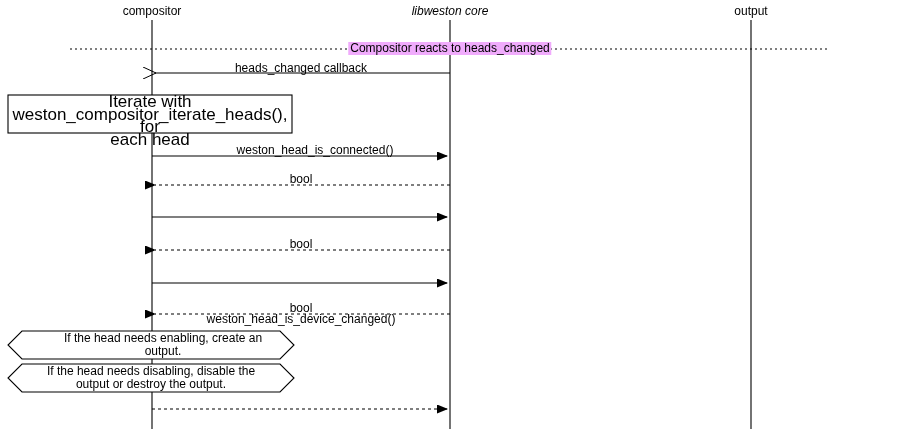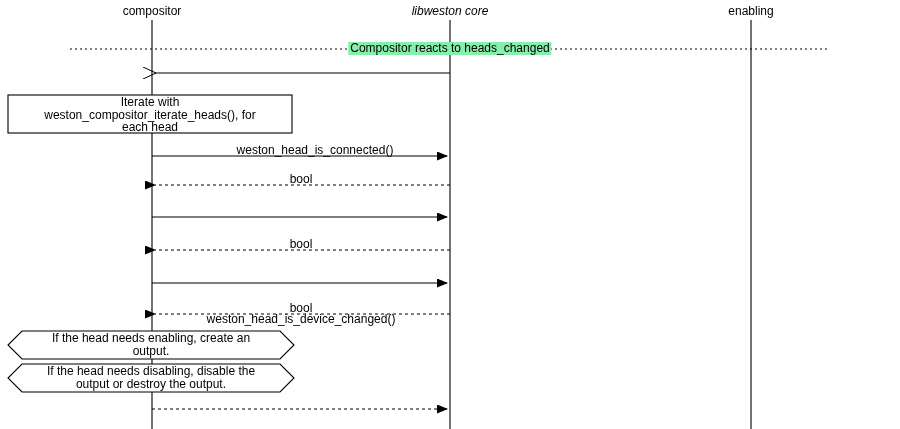--- a/index.html
+++ b/index.html
@@ -41,28 +41,28 @@
     text-align: center;
     white-space: nowrap;
     transform: translateX(-50%);
     color: #000;
   }
   .divider-label {
     position: absolute;
     font-size: 12px;
     line-height: 13px;
     white-space: nowrap;
-    background: #86efac;
+    background: #f0abfc;
     padding: 0 2px;
     transform: translateX(-50%);
     color: #000;
   }
   .note-text {
     position: absolute;
-    font-size: 12px;
+    font-size: 17px;
     line-height: 12.5px;
     text-align: center;
     color: #000;
     white-space: pre-line;
   }
   .cond-text {
     position: absolute;
     font-size: 12px;
     line-height: 12.5px;
     text-align: center;
@@ -142,41 +142,42 @@
       <path d="M22,364 L280,364 L294,378 L280,392 L22,392 L8,378 Z" fill="#ffffff" stroke="#000000" stroke-width="1.1"></path>
     </g>
 
     <g>
       <line x1="152" y1="409" x2="447" y2="409" stroke="#000000" stroke-width="1.1" stroke-dasharray="3,3" marker-end="url(#filledArrow)"></line>
     </g>
   </svg>
 
   <div class="lifeline-title" style="left:152px; top:4px;">compositor</div>
   <div class="lifeline-title" style="left:450px; top:4px;font-style:italic;">libweston core</div>
-  <div class="lifeline-title" style="left:751px; top:4px;">enabling</div>
+  <div class="lifeline-title" style="left:751px; top:4px;">output</div>
 
   <div class="divider-label" style="left:450px; top:42px;">Compositor reacts to heads_changed</div>
 
+  <div class="msg-label" style="left:301px; top:62px;">heads_changed callback</div>
 
   <div class="msg-label" style="left:315px; top:144px;">weston_head_is_connected()</div>
 
   <div class="msg-label" style="left:301px; top:173px;">bool</div>
 
 
   <div class="msg-label" style="left:301px; top:238px;">bool</div>
 
   <div class="msg-label" style="left:301px; top:271px;margin-top:42px;">weston_head_is_device_changed()</div>
 
   <div class="msg-label" style="left:301px; top:302px;">bool</div>
 
   <div class="msg-label" style="left:301px; top:399px;"></div>
 
   <div class="note-text" style="left:8px; top:96px; width:284px;">Iterate with
 weston_compositor_iterate_heads(), for
 each head</div>
 
-  <div class="cond-text" style="left:8px; top:332px; width:286px;">If the head needs enabling, create an
+  <div class="cond-text" style="left:20px; top:332px; width:286px;">If the head needs enabling, create an
 output.</div>
 
   <div class="cond-text" style="left:8px; top:365px; width:286px;">If the head needs disabling, disable the
 output or destroy the output.</div>
 
 </div>
 
 </body></html>

